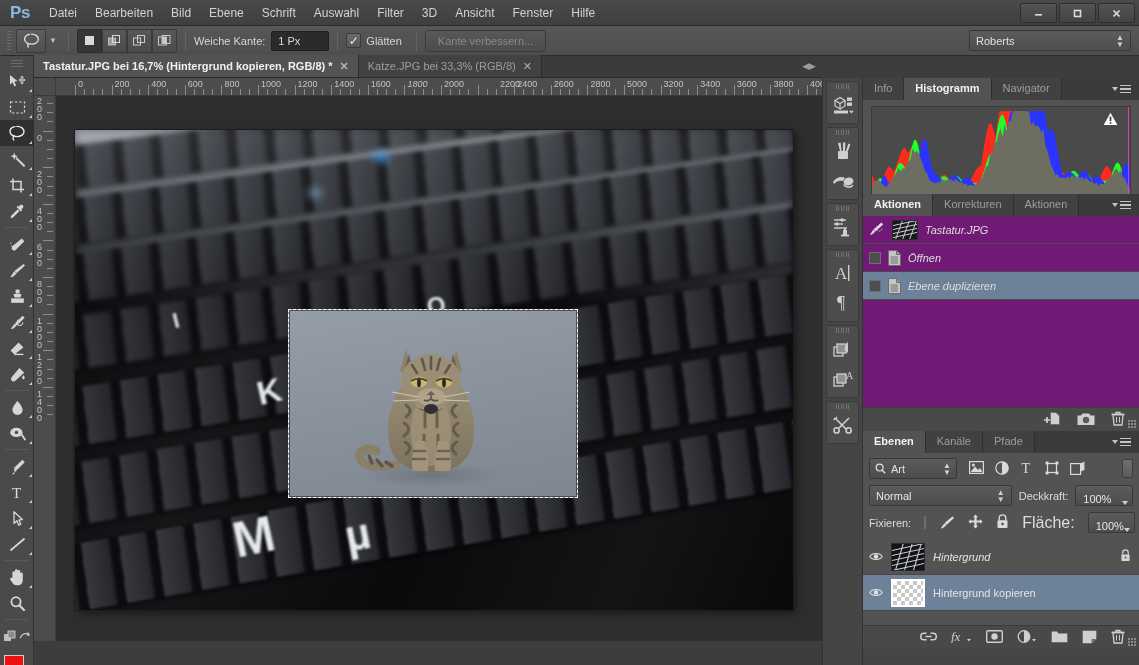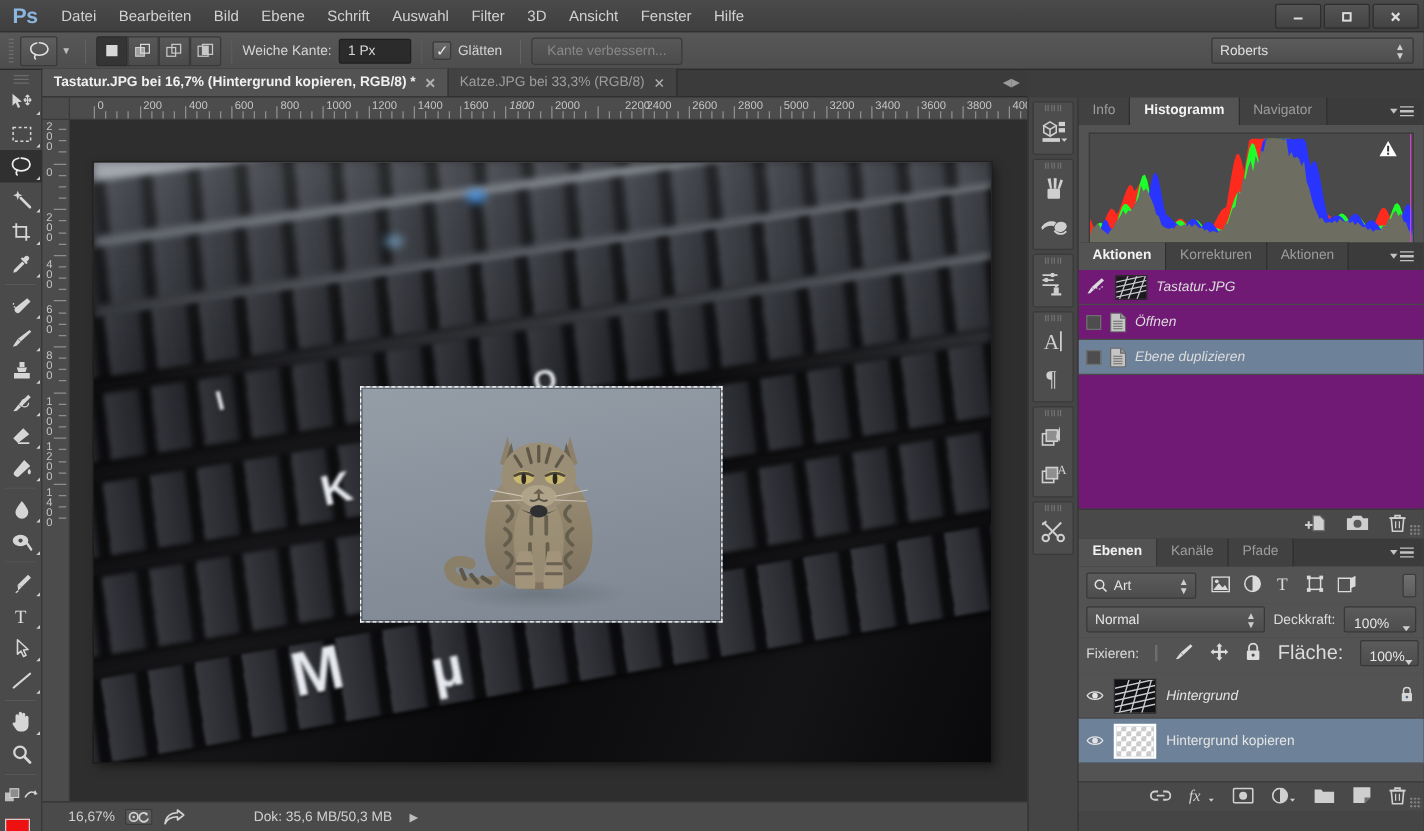--- a/index.html
+++ b/index.html
@@ -837,39 +837,20 @@
               <path d="M130 91 L105 92"></path>
             <path d="M156 88 L182 83"></path>
               <path d="M156 91 L181 92"></path>
           </g>
         </svg>
       </div>
       <div class="marching"></div>
     </div>
   </div>
 
-  <div class="statusbar">
-    <div class="sb-zoom">16,67%</div>
-    <div class="sb-ico">
-      <svg width="22" height="13" viewBox="0 0 22 13">
-        <rect x="0.5" y="0.5" width="21" height="12" rx="1.5" fill="#585858" stroke="#3a3a3a"></rect>
-        <circle cx="7" cy="6.5" r="3.4" fill="none" stroke="#d2d2d2" stroke-width="1.4"></circle>
-        <circle cx="7" cy="6.5" r="1" fill="#d2d2d2"></circle>
-        <path d="M17.5 4.2 a3.6 3.6 0 1 0 1 3.6" fill="none" stroke="#d2d2d2" stroke-width="1.4"></path>
-        <path d="M17.8 3 L18.2 5.4 L15.8 5" fill="#d2d2d2"></path>
-      </svg>
-    </div>
-    <div class="sb-ico">
-      <svg width="17" height="14" viewBox="0 0 17 14">
-        <path d="M1 12 C2 5 7 3.2 11 3.2 V1 L16 5 L11 9 V6.4 C7 6.4 3 7.6 1 12Z" fill="none" stroke="#d2d2d2" stroke-width="1.3" stroke-linejoin="round"></path>
-      </svg>
-    </div>
-    <div class="sb-doc">Dok: 35,6 MB/50,3 MB</div>
-    <div class="sb-play">▶</div>
-  </div>
 
   <div class="icondock">
     <div class="dock-grp">
       <div class="dock-grip">
           <i></i>
           <i></i>
           <i></i>
           <i></i>
           <i></i>
           <i></i>

